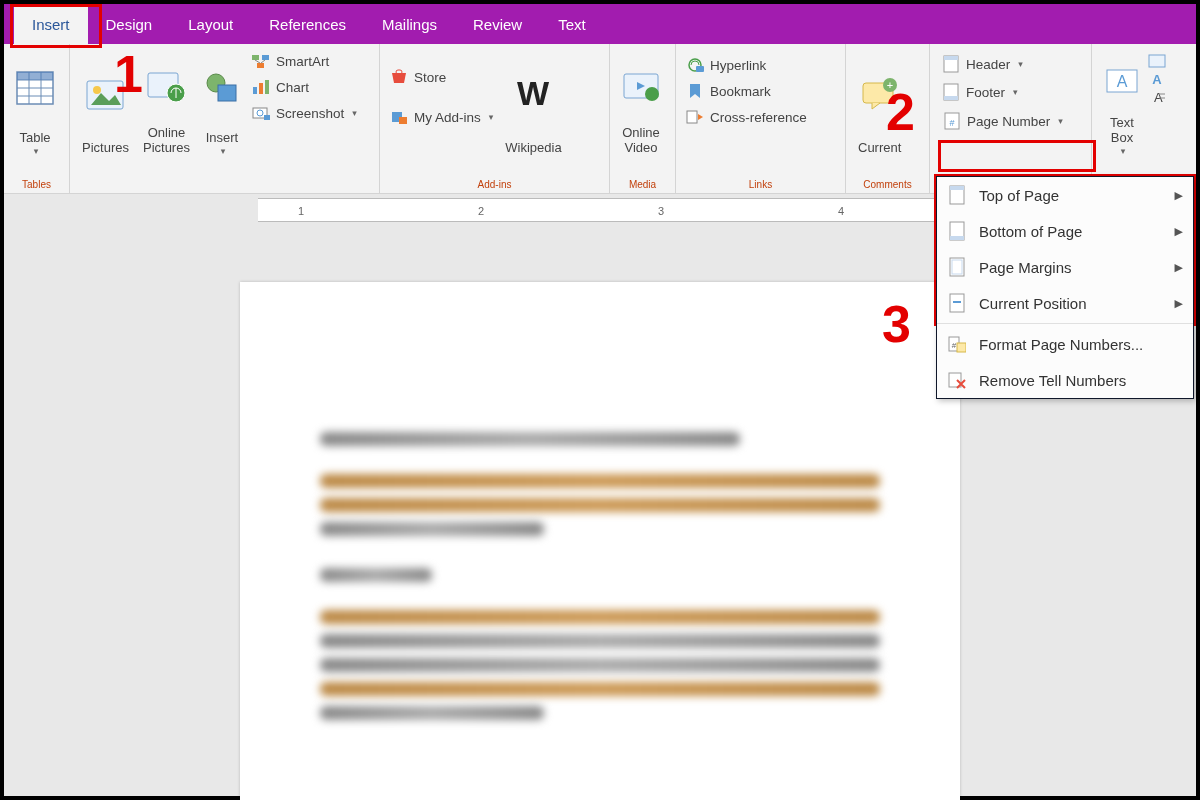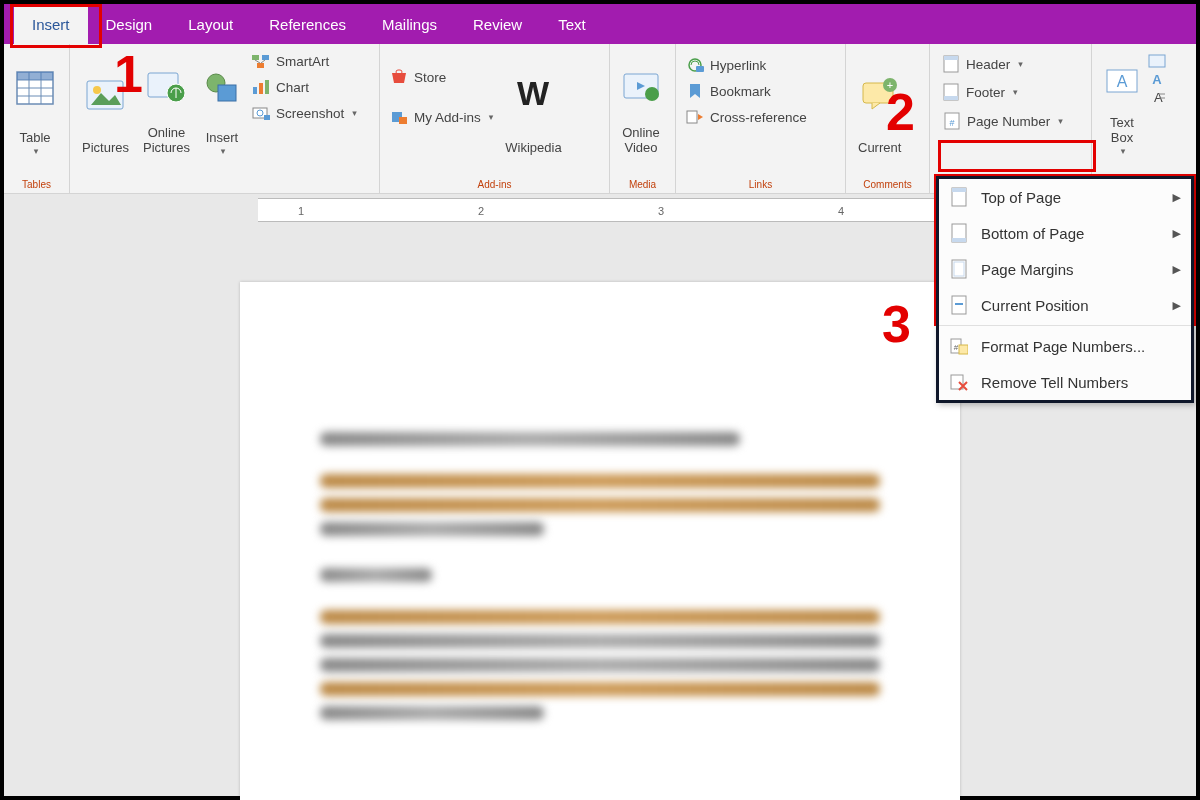--- a/index.html
+++ b/index.html
@@ -28,21 +28,21 @@
 .ruler { height: 24px; background: #fff; border-top: 1px solid #bbb; border-bottom: 1px solid #bbb; position: relative; margin-left: 250px; margin-right: 10px; font-size: 11px; color: #666; }
 .page { background: #fff; margin: 60px auto 0; width: 720px; height: 600px; box-shadow: 0 0 3px rgba(0,0,0,0.2); padding: 150px 80px; }
 .blur-line { height: 14px; background: linear-gradient(90deg, #888, #aaa, #888); margin-bottom: 10px; filter: blur(4px); border-radius: 6px; }
 .blur-line.red { background: linear-gradient(90deg, #b84, #c95, #b84); }
 .blur-line.short { width: 40%; }
 .blur-line.med { width: 75%; }
 
 .callout-box { position: absolute; border: 3px solid #e30000; pointer-events: none; }
 .callout-num { position: absolute; color: #e30000; font-weight: bold; font-size: 52px; font-family: Arial, sans-serif; }
 
-.dropdown { position: absolute; background: #fcfcfc; border: 3px solid #0f172a; box-shadow: 2px 2px 6px rgba(0,0,0,0.25); width: 258px; top: 172px; left: 932px; z-index: 50; }
+.dropdown { position: absolute; background: #fcfcfc; border: 1px solid #0f172a; box-shadow: 2px 2px 6px rgba(0,0,0,0.25); width: 258px; top: 172px; left: 932px; z-index: 50; }
 .dd-item { display: flex; align-items: center; gap: 12px; padding: 8px 10px; font-size: 15px; color: #333; cursor: pointer; position: relative; }
 .dd-ico { width: 20px; height: 20px; display: flex; align-items: center; justify-content: center; }
 .dd-arrow { position: absolute; right: 10px; font-size: 11px; color: #555; }
 .dd-sep { height: 1px; background: #e0e0e0; margin: 2px 0; }
 
 .hf-group .smallbtn { padding: 3px 6px; }
 .pgnum-btn { border: 1px solid transparent; padding: 4px 6px; }
 
 svg { display: block; }
 </style>

